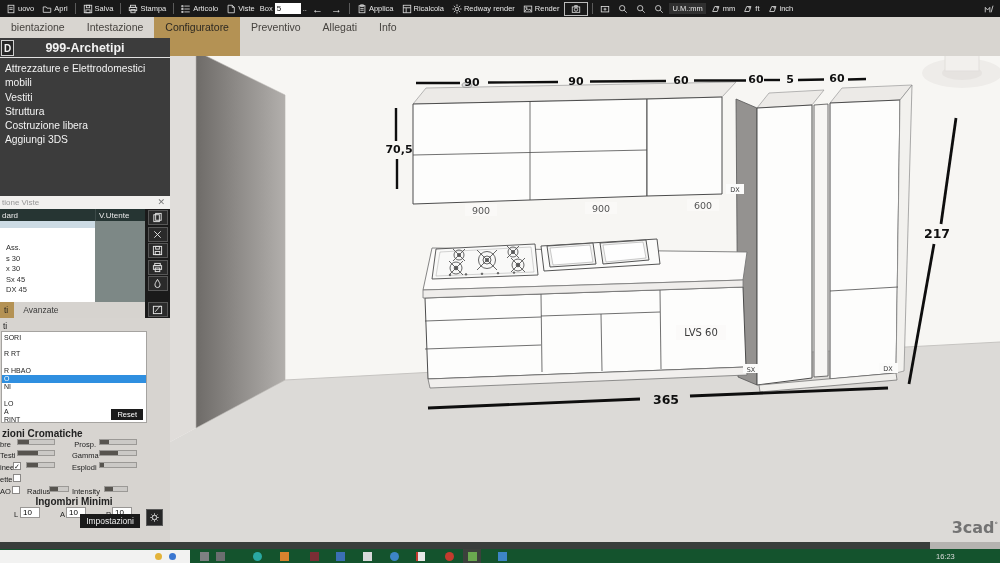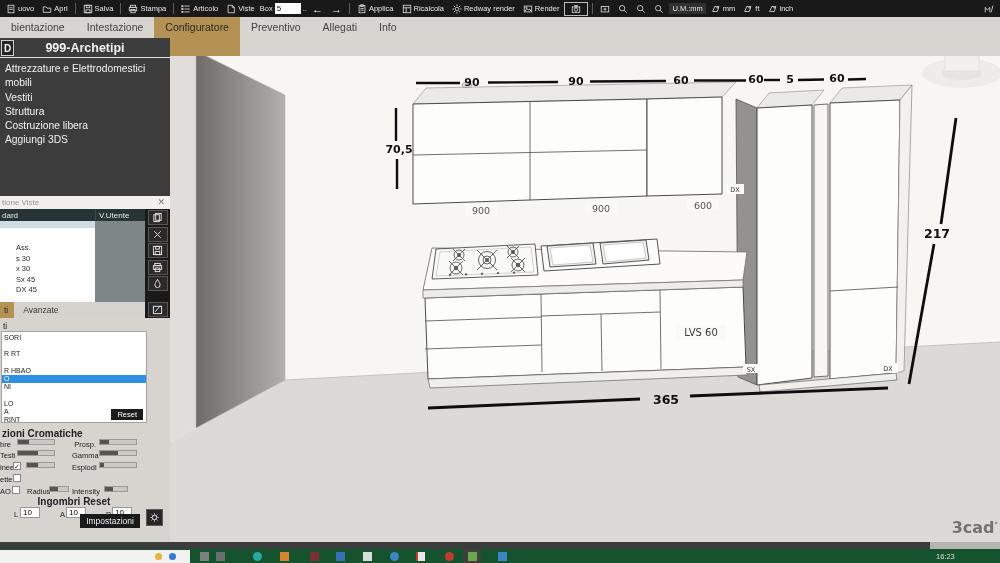--- a/index.html
+++ b/index.html
@@ -36,21 +36,21 @@
 
   
   #vdialog { position:absolute; left:0; top:196px; width:170px; height:122px; background:#f1f0ee; font-size:8px; color:#333; }
   #vd-title { height:13px; color:#979797; padding:2px 0 0 2px; position:relative; font-size:8px; }
   #vd-close { position:absolute; right:5px; top:1px; color:#787878; font-size:9px; }
   .vd-h { position:absolute; left:0; top:13px; height:12px; display:flex; right:25px; }
   .vd-h .c1 { width:95px; background:#263533; color:#e9e9e9; padding:1.5px 0 0 2px; }
   .vd-h .c2 { flex:1; background:#263533; color:#e9e9e9; padding:1.5px 0 0 3px; border-left:1px solid #3c4a48; }
   #vd-list { position:absolute; left:0; top:25px; width:95px; bottom:16px; background:#fff; }
   #vd-hl { height:7px; background:#ccdbe4; }
-  .vd-row { height:10.6px; line-height:10.6px; padding-left:16px; font-size:7.5px; color:#2f2f2f; }
+  .vd-row { height:10.6px; line-height:10.6px; padding-left:6px; font-size:7.5px; color:#2f2f2f; }
   #vd-rows { margin-top:15px; }
   #vd-user { position:absolute; left:95px; top:25px; right:25px; bottom:16px; background:#7d8886; }
   #vd-icons { position:absolute; right:0; top:13px; width:25px; bottom:0; background:#1a1a1a;
     display:flex; flex-direction:column; align-items:center; gap:1.5px; padding-top:1px; }
   .vd-ic { width:20px; height:15px; background:#2a2a2a; border:1px solid #575757;
     display:flex; align-items:center; justify-content:center; }
   .vd-ic.last { margin-top:auto; margin-bottom:1px; }
   svg.di { width:11px; height:11px; stroke:#e9e9e9; fill:none; stroke-width:1; }
   #vd-tabs { position:absolute; left:0; bottom:0; right:25px; height:16px; background:#d6d3cf; display:flex; font-size:8.5px; }
   #vd-tab1 { background:#b49254; padding:3px 6px 0 4px; color:#2d2922; }
@@ -610,21 +610,21 @@
       </div>
     <div class="lblr" style="left:72px;top:133px">Gamma</div>
     <div class="slider" style="left:99px;top:132px">
         <i style="width:50%"></i>
       </div>
     <div class="lblr" style="left:72px;top:145px">Esplodi</div>
     <div class="slider" style="left:99px;top:144px">
         <i style="width:12%"></i>
       </div>
 
-    <div id="p-ing">Ingombri Reset</div>
+    <div id="p-ing">Ingombri Minimi</div>
     <div class="lbl" style="left:14px;top:192px">L</div>
     <input class="dim-in" style="left: 20px; top: 189px;" value="10">
     <div class="lbl" style="left:60px;top:192px">A</div>
     <input class="dim-in" style="left: 66px; top: 189px;" value="10">
     <div class="lbl" style="left:106px;top:192px">P</div>
     <input class="dim-in" style="left: 112px; top: 189px;" value="10">
     <div id="p-imp">Impostazioni</div>
     <div id="p-gear">
         <svg class="di">
           <use href="#ic-gear"></use>

